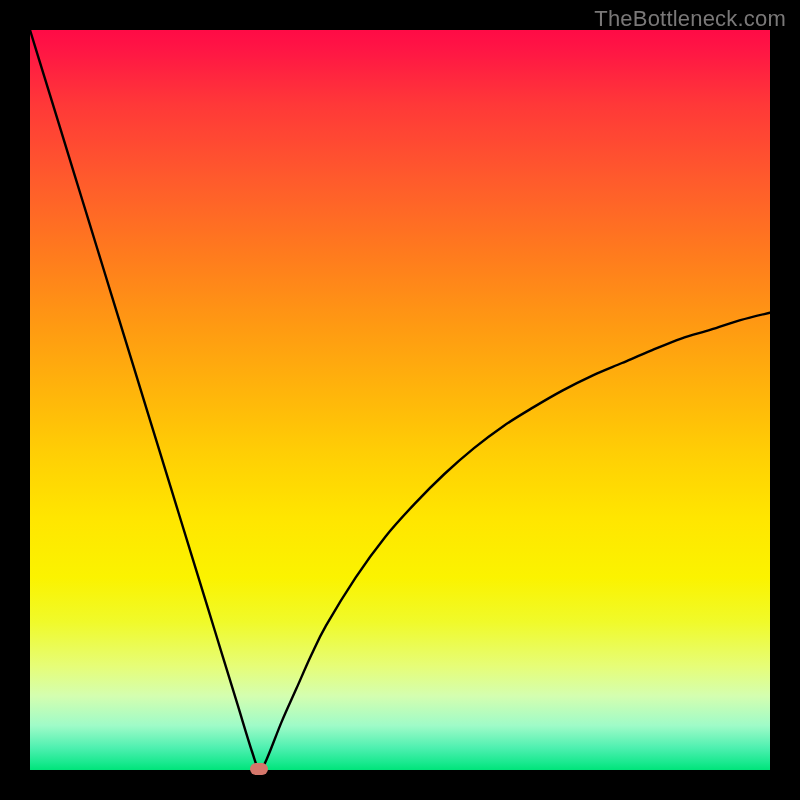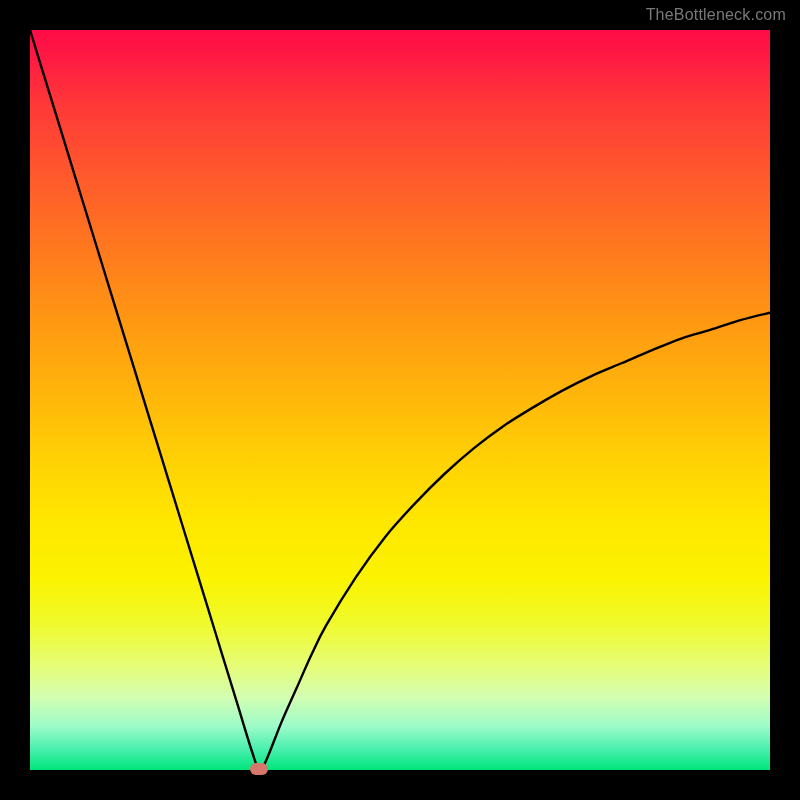--- a/index.html
+++ b/index.html
@@ -35,21 +35,21 @@
       #4ef0b0 97%,
       #19e98f 99%,
       #00e47a 100%
     );
   }
   .watermark {
     position: absolute;
     top: 6px;
     right: 14px;
     color: #7a7878;
-    font-size: 16px;
+    font-size: 22px;
     font-weight: 500;
     letter-spacing: 0.2px;
     user-select: none;
   }
   svg.curve {
     position: absolute;
     left: 0;
     top: 0;
     width: 740px;
     height: 740px;

